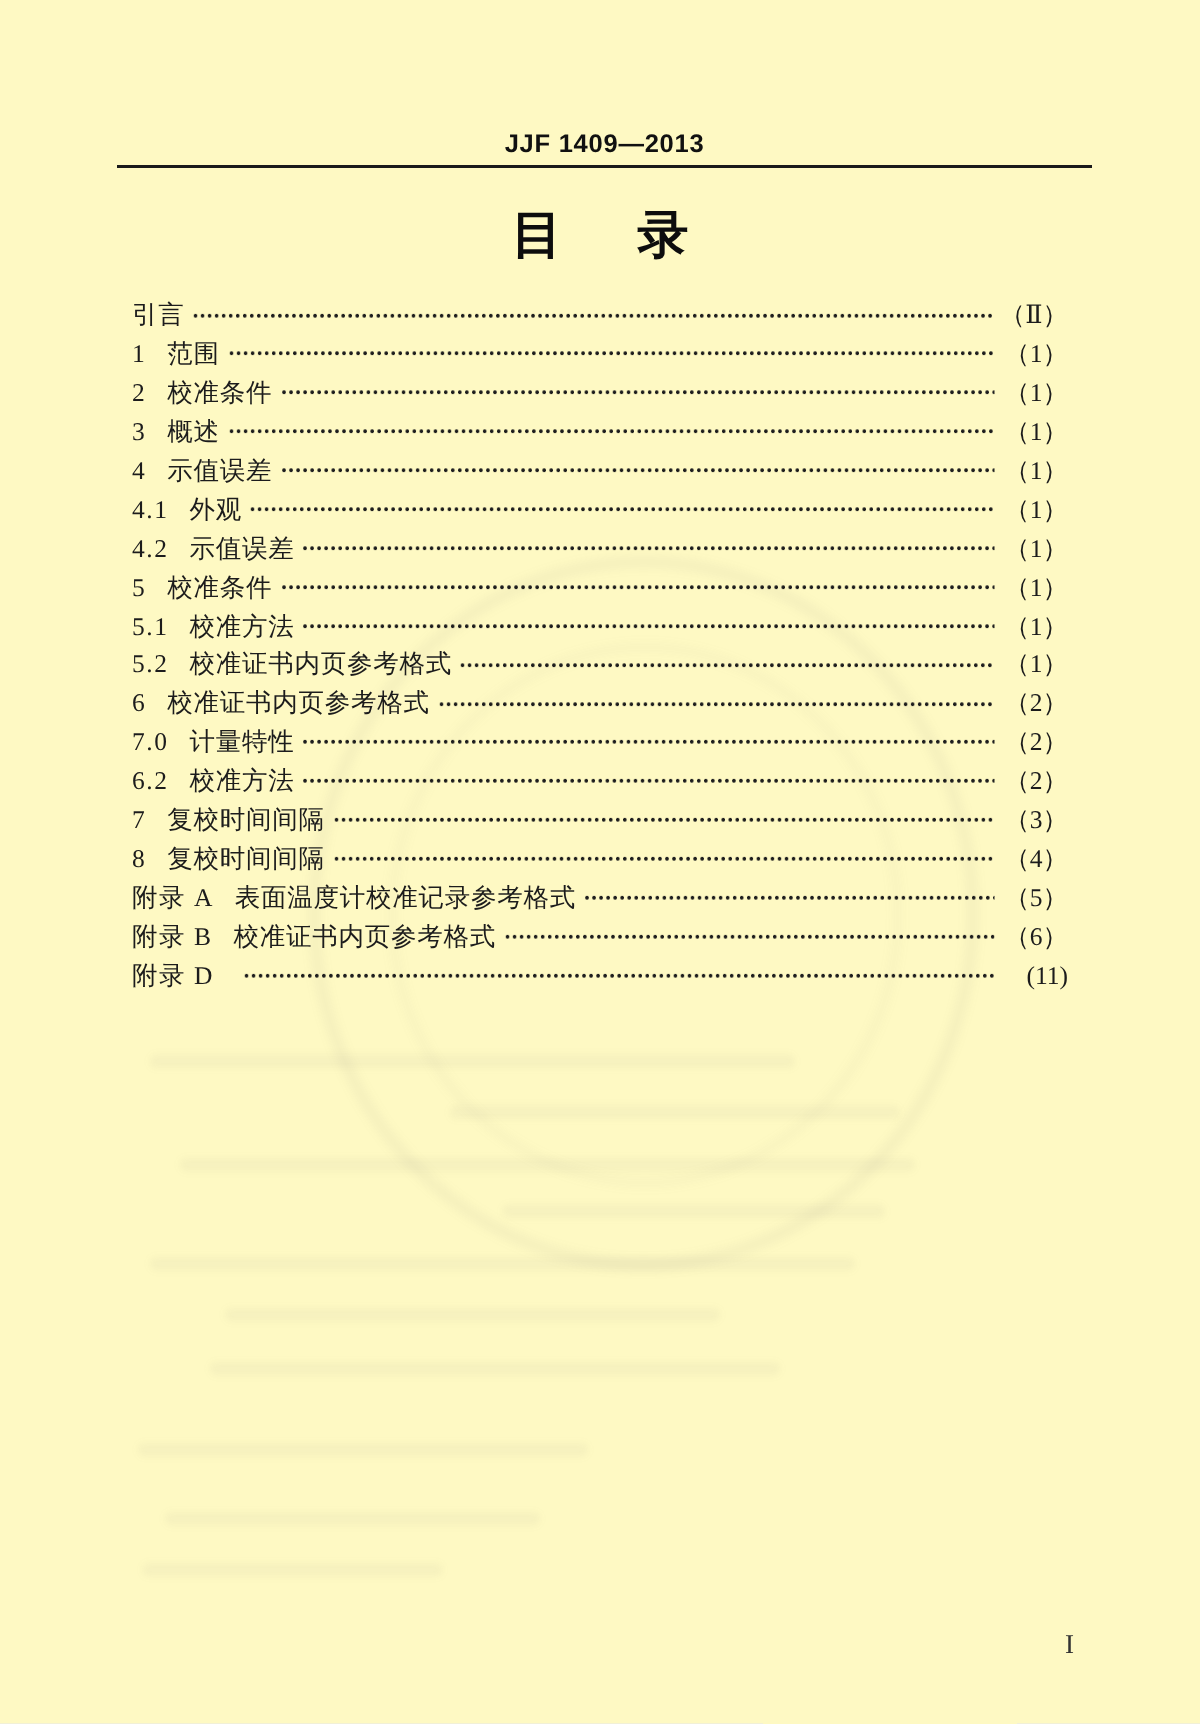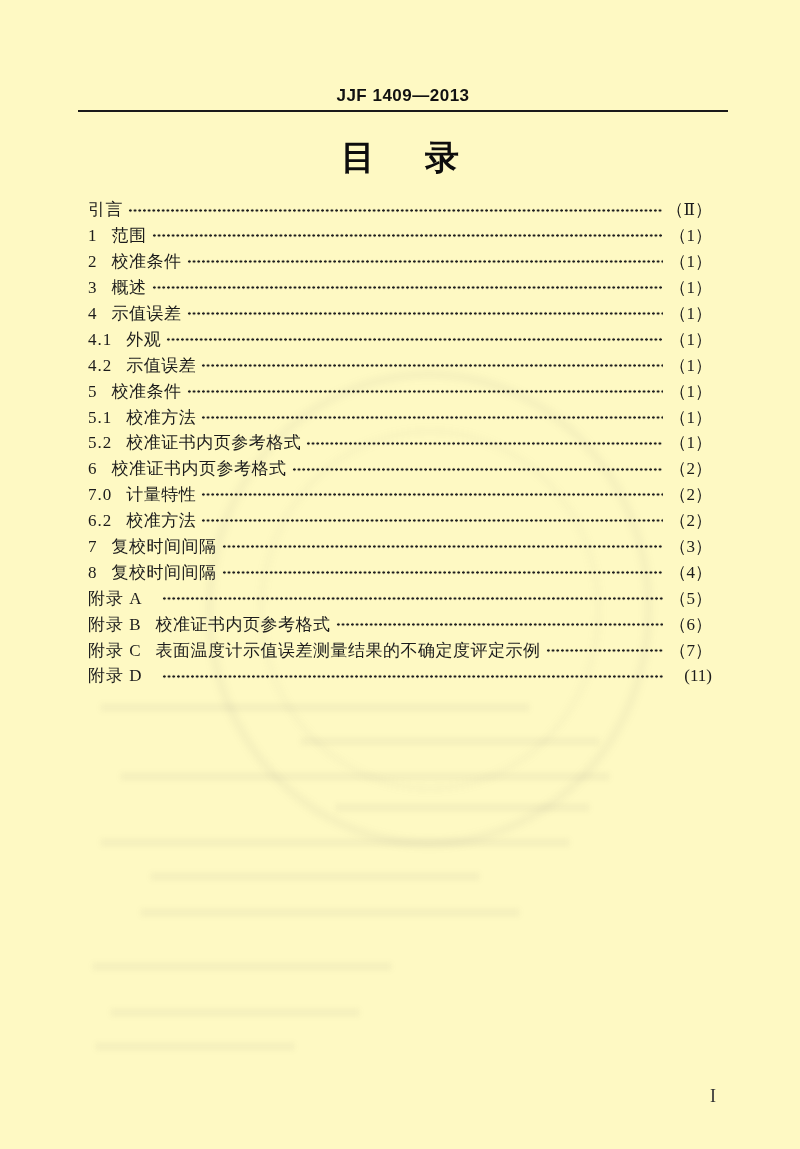--- a/index.html
+++ b/index.html
@@ -187,36 +187,31 @@
         <span class="pg">（3）</span>
       </div>
       <div class="toc-row">
         <span class="num">8</span>
         <span class="ttl">复校时间间隔</span>
         <span class="leader"></span>
         <span class="pg">（4）</span>
       </div>
       <div class="toc-row">
         <span class="num">附录 A</span>
+        <span class="ttl">表面温度计校准记录参考格式</span>
         <span class="leader"></span>
         <span class="pg">（5）</span>
       </div>
       <div class="toc-row">
         <span class="num">附录 B</span>
         <span class="ttl">校准证书内页参考格式</span>
         <span class="leader"></span>
         <span class="pg">（6）</span>
       </div>
       <div class="toc-row">
-        <span class="num">附录 C</span>
-        <span class="ttl">表面温度计示值误差测量结果的不确定度评定示例</span>
-        <span class="leader"></span>
-        <span class="pg">（7）</span>
-      </div>
-      <div class="toc-row">
         <span class="num">附录 D</span>
         <span class="leader"></span>
         <span class="pg">(11)</span>
       </div>
     </div>
 
   <div class="folio">I</div>
 
 </div>
 

